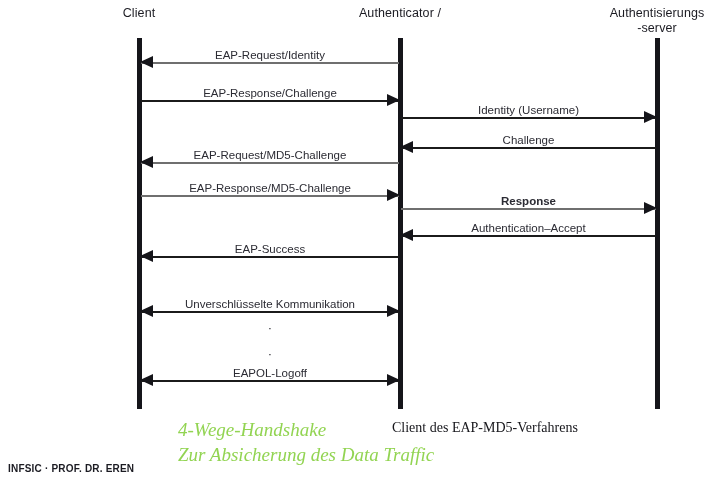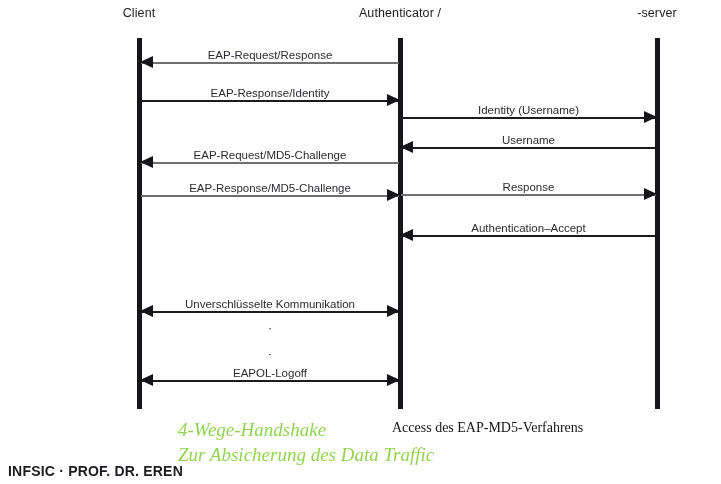--- a/index.html
+++ b/index.html
@@ -107,96 +107,102 @@
   .caption-black {
     position: absolute;
     font-family: "Liberation Serif", serif;
     font-size: 14px;
     color: #15151a;
     white-space: nowrap;
   }
   .footer-note {
     position: absolute;
     font-family: "Liberation Sans", sans-serif;
-    font-size: 14px;
+    font-size: 10px;
     font-weight: bold;
     color: #1b1b22;
     letter-spacing: 0.2px;
     white-space: nowrap;
   }
 </style>
 </head>
 <body>
 
 <div id="canvas">
 
   <div class="col-header" style="left:99px; top:6px; width:80px;">
     <span>Client</span>
   </div>
 
   <div class="col-header" style="left:330px; top:6px; width:140px;">
     <span>Authenticator /</span>
   </div>
 
   <div class="col-header" style="left:587px; top:6px; width:140px;">
+    <span>Authentisierungs</span>
     <span class="line2">-server</span>
   </div>
 
   <div class="lifeline" style="left:137px; top:38px; height:371px;"></div>
   <div class="lifeline" style="left:398px; top:38px; height:371px;"></div>
   <div class="lifeline" style="left:655px; top:38px; height:371px;"></div>
 
   <div class="msg gray" style="left:141px; width:258px; top:53px;">
     <div class="shaft"></div>
     <div class="head left"></div>
-    <div class="label">EAP-Request/Response</div>
+    <div class="label">EAP-Request/Identity</div>
   </div>
 
   <div class="msg" style="left:141px; width:258px; top:91px;">
     <div class="shaft"></div>
     <div class="head right"></div>
-    <div class="label">EAP-Response/Identity</div>
+    <div class="label">EAP-Response/Challenge</div>
   </div>
 
   <div class="msg" style="left:401px; width:255px; top:108px;">
     <div class="shaft"></div>
     <div class="head right"></div>
     <div class="label">Identity (Username)</div>
   </div>
 
   <div class="msg" style="left:401px; width:255px; top:138px;">
     <div class="shaft"></div>
     <div class="head left"></div>
-    <div class="label">Username</div>
+    <div class="label">Challenge</div>
   </div>
 
   <div class="msg gray" style="left:141px; width:258px; top:153px;">
     <div class="shaft"></div>
     <div class="head left"></div>
     <div class="label">EAP-Request/MD5-Challenge</div>
   </div>
 
   <div class="msg gray" style="left:141px; width:258px; top:186px;">
     <div class="shaft"></div>
     <div class="head right"></div>
     <div class="label">EAP-Response/MD5-Challenge</div>
   </div>
 
-  <div class="msg gray" style="left:401px; width:255px; top:185px;">
+  <div class="msg gray" style="left:401px; width:255px; top:199px;font-weight:bold;">
     <div class="shaft"></div>
     <div class="head right"></div>
     <div class="label">Response</div>
   </div>
 
   <div class="msg" style="left:401px; width:255px; top:226px;">
     <div class="shaft"></div>
     <div class="head left"></div>
     <div class="label">Authentication–Accept</div>
   </div>
 
+  <div class="msg" style="left:141px; width:258px; top:247px;">
+    <div class="shaft"></div>
+    <div class="head left"></div>
+    <div class="label">EAP-Success</div>
+  </div>
 
   <div class="msg" style="left:141px; width:258px; top:302px;">
     <div class="shaft"></div>
     <div class="head left"></div>
     <div class="head right"></div>
     <div class="label">Unverschlüsselte Kommunikation</div>
   </div>
 
   <div class="vdots" style="left:141px; width:258px; top:321px;">
     <span>·</span>
@@ -207,17 +213,17 @@
   <div class="msg" style="left:141px; width:258px; top:371px;">
     <div class="shaft"></div>
     <div class="head left"></div>
     <div class="head right"></div>
     <div class="label">EAPOL-Logoff</div>
   </div>
 
   <div class="caption-green" style="left:178px; top:418px;">4-Wege-Handshake</div>
   <div class="caption-green" style="left:178px; top:443px;">Zur Absicherung des Data Traffic</div>
 
-  <div class="caption-black" style="left:392px; top:420px;">Access des EAP-MD5-Verfahrens</div>
+  <div class="caption-black" style="left:392px; top:420px;">Client des EAP-MD5-Verfahrens</div>
 
   <div class="footer-note" style="left:8px; top:463px;">INFSIC · PROF. DR. EREN</div>
 
 </div>
 
 </body></html>

